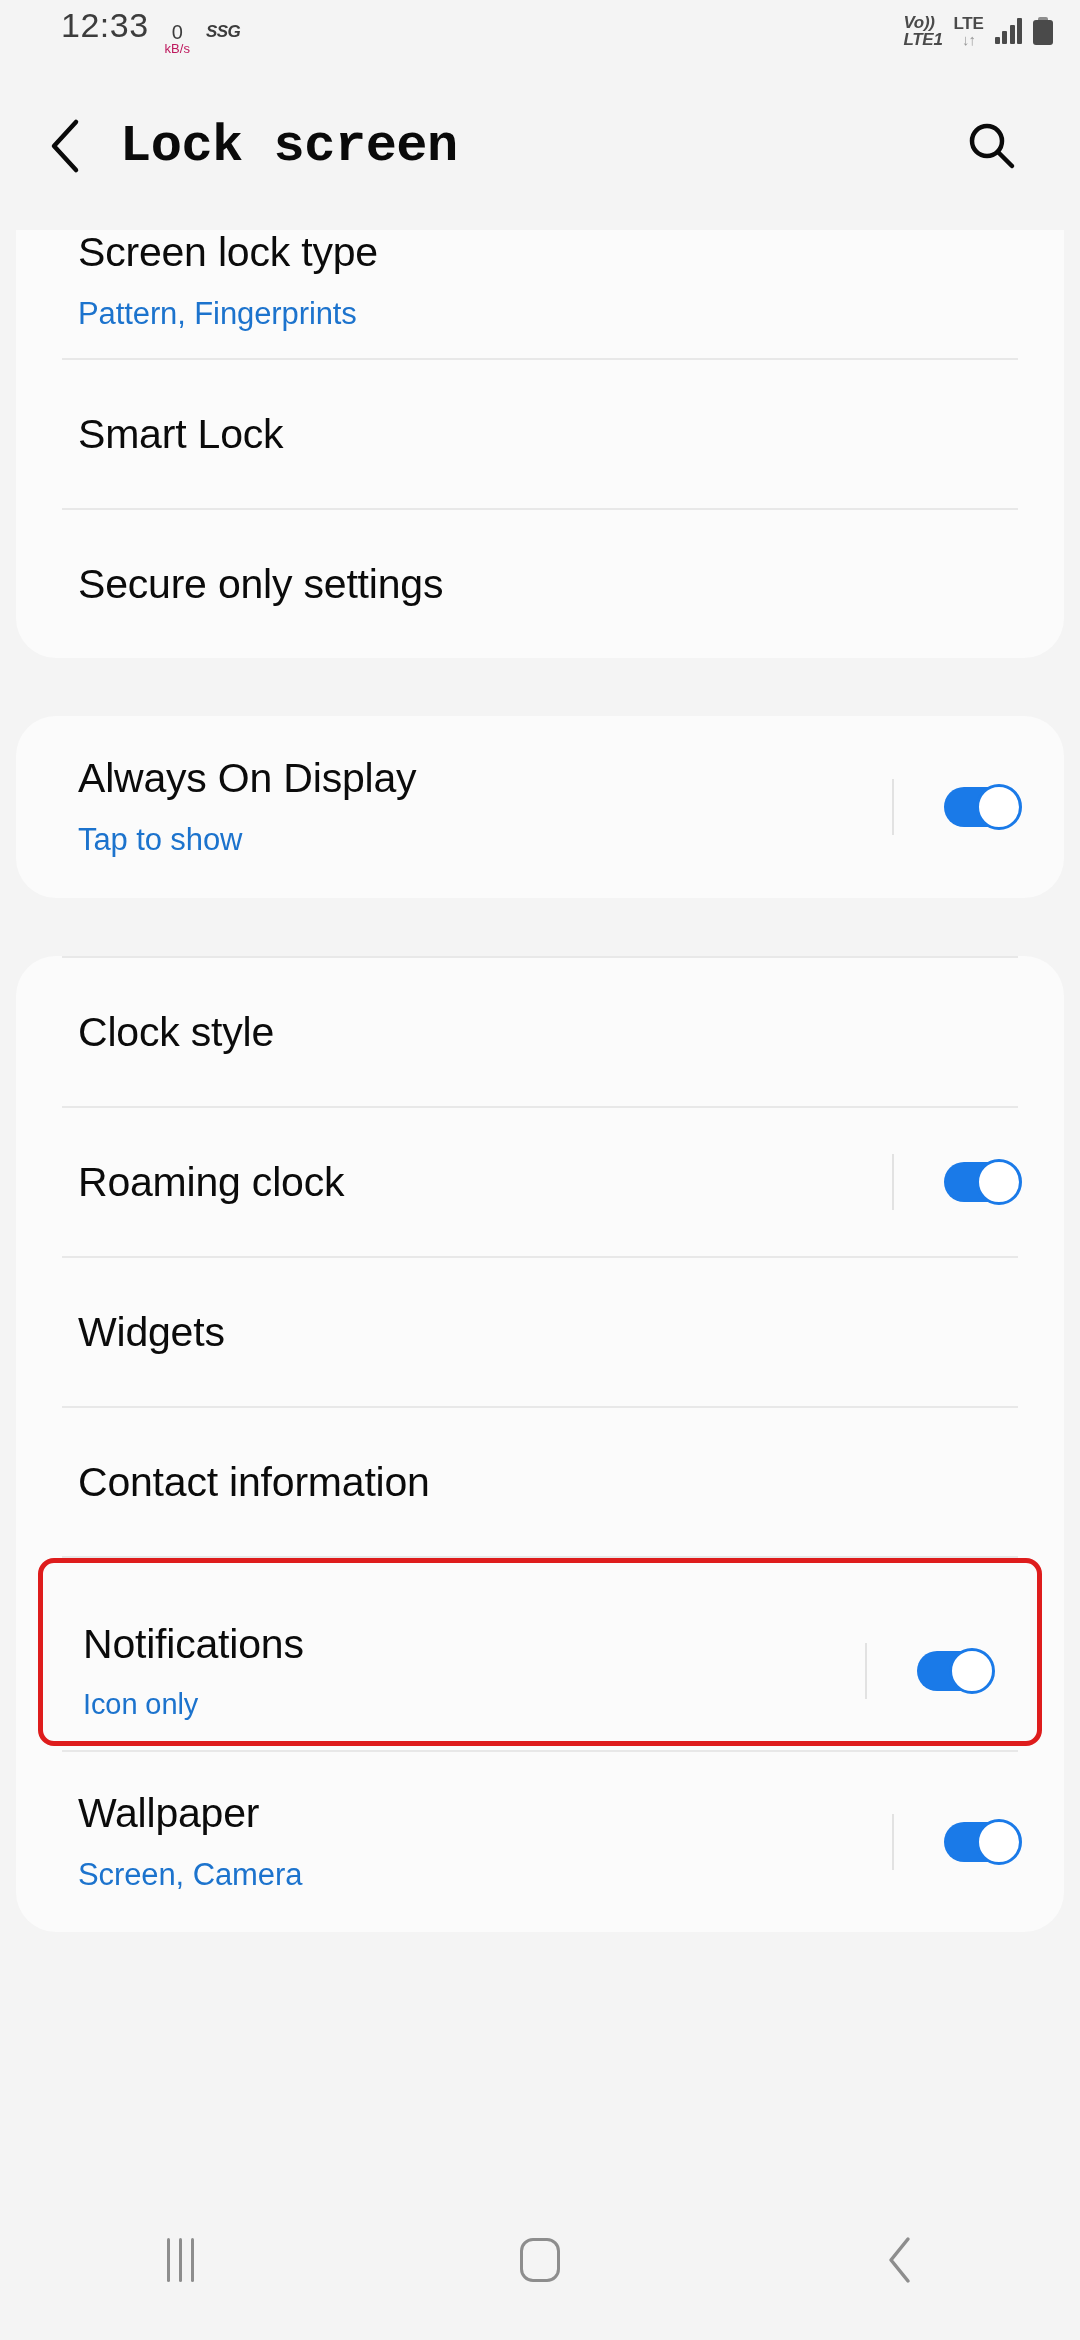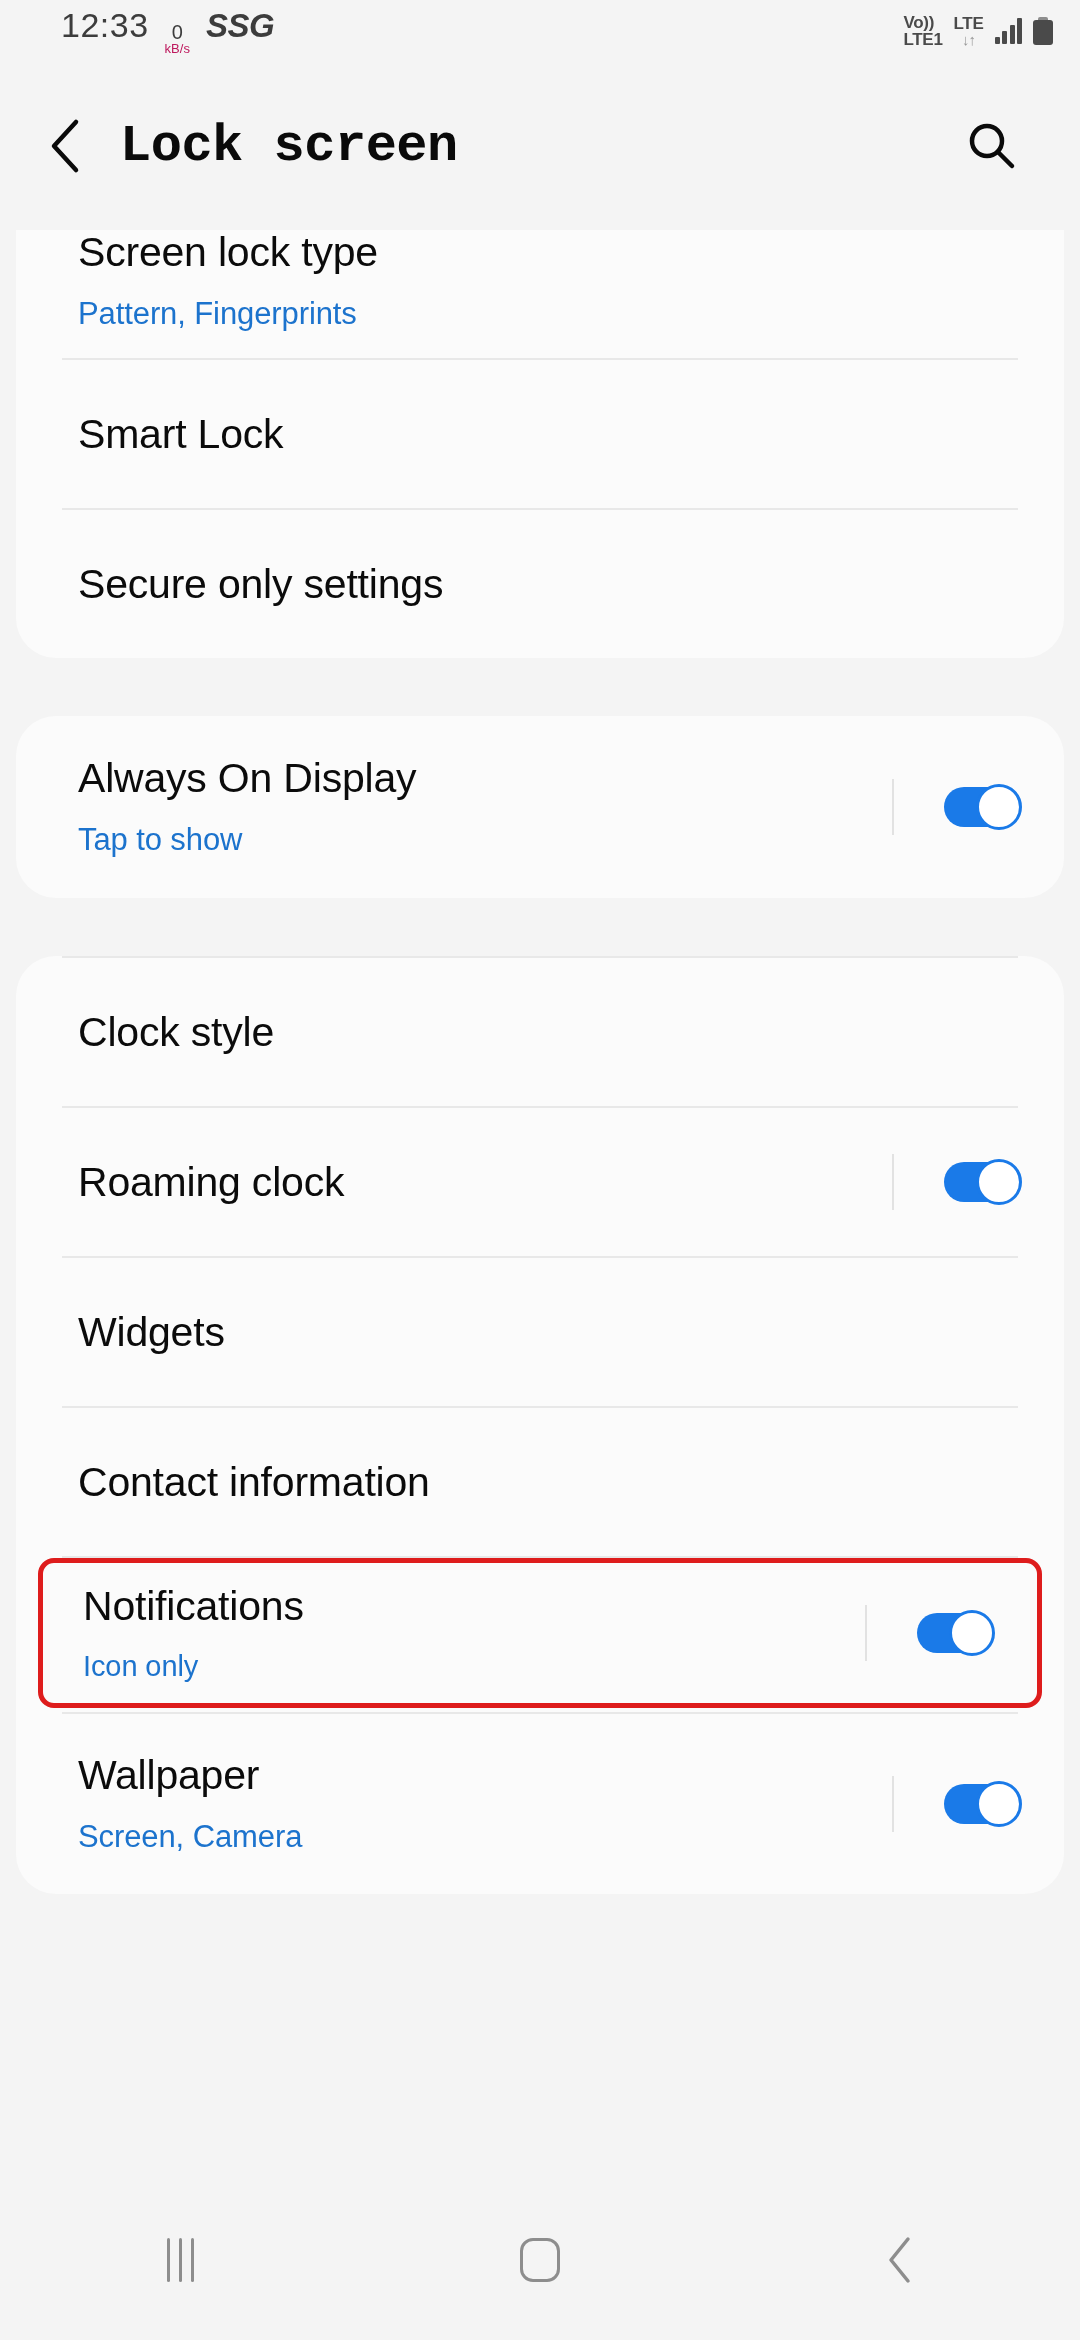--- a/index.html
+++ b/index.html
@@ -29,27 +29,27 @@
     font-size:34px; color:#3c3c3c; letter-spacing:0.5px;
     line-height:1;
   }
   .sb-speed {
     display:flex; flex-direction:column; align-items:center;
     line-height:1; position:relative; top:2px;
   }
   .sb-speed-num { font-size:20px; color:#3c3c3c; font-weight:500; line-height:1; }
   .sb-speed-unit { font-size:13px; color:#be185d; line-height:1.1; }
   .sb-logo {
-    font-size:33px; font-style:italic; font-weight:bold;
+    font-size:17px; font-style:italic; font-weight:bold;
     color:#3c3c3c; letter-spacing:-0.5px;
   }
   .sb-right { display:flex; align-items:center; gap:11px; }
   .sb-volte {
     display:flex; flex-direction:column; align-items:flex-start;
-    line-height:1.02; color:#4a4a4a;
+    line-height:1.02; color:#4a4a4a;font-style:italic;
   }
   .sb-volte span { font-size:17px; font-weight:bold; letter-spacing:-0.3px; }
   .sb-lte {
     display:flex; flex-direction:column; align-items:center;
     line-height:1.02; color:#4a4a4a;
   }
   .sb-lte .lte-t { font-size:17px; font-weight:bold; letter-spacing:-0.3px; }
   .sb-lte .lte-a { font-size:15px; color:#9a9a9a; letter-spacing:-1px; }
   .sb-bars { display:flex; align-items:flex-end; gap:2.5px; height:26px; }
   .sb-bars i { display:block; width:5px; background:#4a4a4a; border-radius:1px; }
@@ -305,21 +305,21 @@
       <div class="divider"></div>
 
       <div class="row">
         <div class="row-text">
           <div class="row-title">Contact information</div>
         </div>
       </div>
       <div class="divider"></div>
 
       <div class="highlight">
-        <div class="row" style="min-height:140px;">
+        <div class="row" style="min-height:140px;margin-top:38px;">
           <div class="row-text">
             <div class="row-title">Notifications</div>
             <div class="row-sub small">Icon only</div>
           </div>
           <div class="toggle-wrap">
             <div class="toggle-sep"></div>
             <div class="toggle">
               <div class="track"></div>
                 <div class="knob"></div>
             </div>

